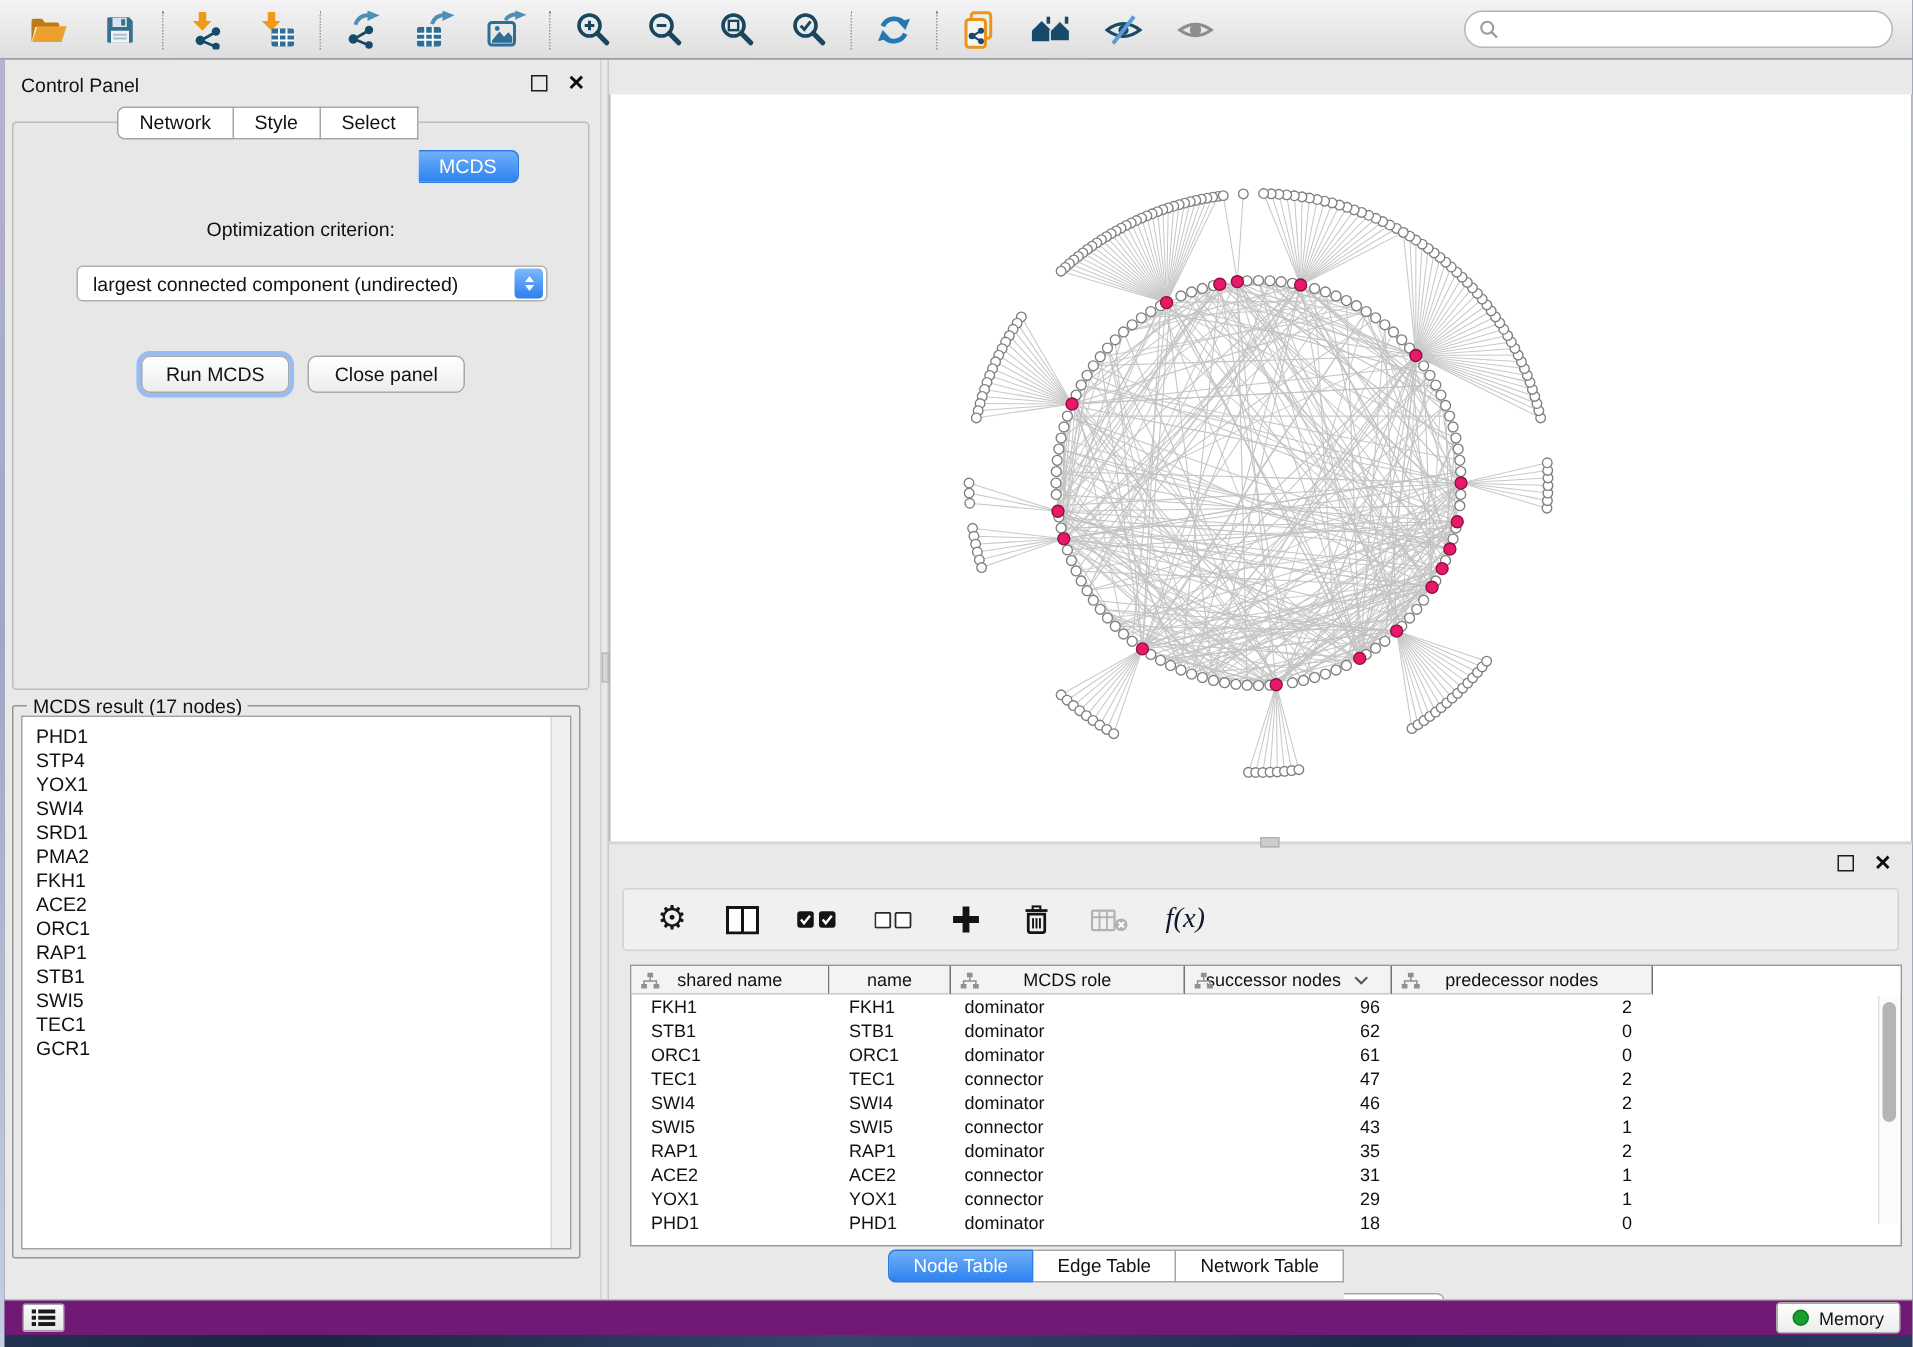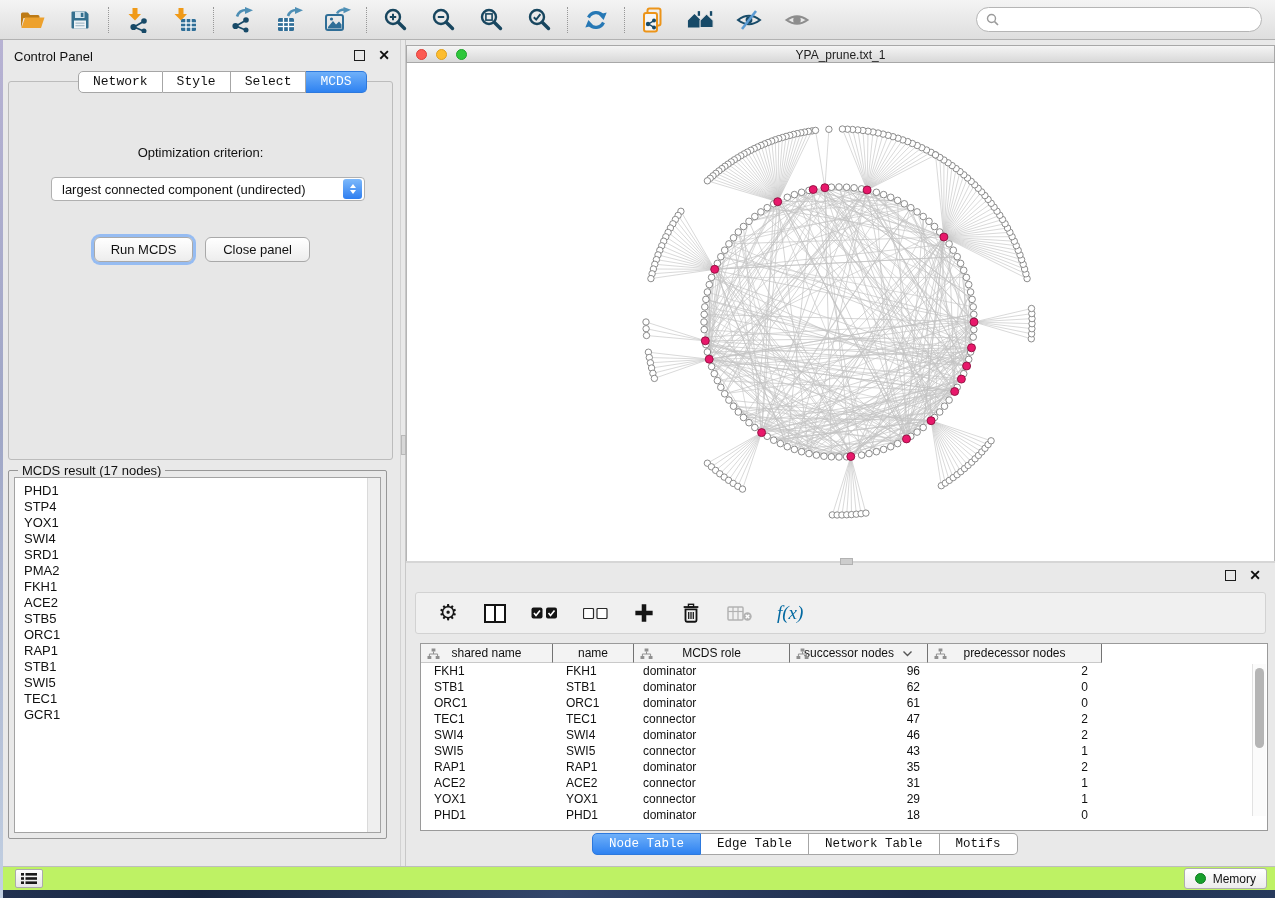--- a/index.html
+++ b/index.html
@@ -24,23 +24,23 @@
   
   .panel-title{font-size:13px;color:#111;}
   .win-btns{position:absolute;display:flex;gap:13px;align-items:center;}
   .float-btn{width:9px;height:9px;border:1.5px solid #1d1d1d;background:transparent;cursor:pointer;}
   .close-btn{font-size:14px;font-weight:bold;color:#0d0d0d;line-height:11px;cursor:pointer;}
   
   .cpanel{position:absolute;left:0;top:0;width:397px;height:826px;}
   .cpanel .panel-title{position:absolute;left:11px;top:9px;}
   .cp-tabs{position:absolute;left:75px;top:31px;display:flex;z-index:2;}
   .seg-tab{height:20px;line-height:20px;padding:0 14px;font-size:13px;background:#fff;
-    border:1px solid #a6a6a6;border-left:none;cursor:pointer;font-family:Liberation Mono, monospace;}
+    border:1px solid #a6a6a6;border-left:none;cursor:pointer;}
   .seg-tab:first-child{border-left:1px solid #a6a6a6;border-radius:5px 0 0 5px;}
-  .seg-tab:last-child{border-radius:0 5px 5px 0;}
+  .seg-tab:last-child{border-radius:0 5px 5px 0;margin-top:29px;}
   .seg-tab.active{background:linear-gradient(#6fb0f9,#2e82f1);color:#fff;border-color:#2d79dd;}
   .cp-box{position:absolute;left:5px;top:41px;width:385px;height:379px;box-sizing:border-box;
     background:#e7e7e7;border:1px solid #bcbcbc;border-radius:3px;}
   .opt-label{position:absolute;left:0;top:63px;width:100%;text-align:center;font-size:13px;}
   .criterion{position:absolute;left:42px;top:95px;width:314px;height:24px;box-sizing:border-box;
     background:#fff;border:1px solid #b0b0b0;border-radius:4px;display:flex;align-items:center;
     font-size:13px;cursor:pointer;}
   .criterion .val{flex:1;padding-left:10px;white-space:nowrap;overflow:hidden;}
   .stepper{width:19px;height:20px;margin-right:2px;border-radius:3px;
     background:linear-gradient(#7db9fb,#2e7ef0);display:flex;flex-direction:column;
@@ -80,42 +80,42 @@
     border-left:1px solid #b5b5b5;border-right:1px solid #b5b5b5;box-sizing:border-box;}
   
   .tpanel{position:absolute;left:403px;top:523px;width:869px;height:303px;}
   .tpanel .panel-title{position:absolute;left:14px;top:6px;margin-top:27px;}
   .tp-toolbar{position:absolute;left:9px;top:29px;width:851px;height:42px;box-sizing:border-box;
     background:#f0f0f0;border:1px solid #d2d2d2;border-radius:3px;display:flex;align-items:center;
     gap:25px;padding-left:21px;}
   .tpicon{display:flex;align-items:center;justify-content:center;cursor:pointer;min-width:22px;height:24px;}
   .tpicon.disabled{cursor:default;}
   .gear-glyph{font-size:22px;line-height:22px;color:#161616;font-family:"DejaVu Sans",sans-serif;}
-  .fx-glyph{font-family:"Liberation Serif",serif;font-style:italic;color:#0369a1;font-size:19px;}
+  .fx-glyph{font-family:"Liberation Serif",serif;font-style:italic;color:#0f172a;font-size:19px;}
   .tp-table{position:absolute;left:14px;top:80px;width:848px;height:188px;box-sizing:border-box;
     background:#fff;border:1px solid #9a9a9a;overflow:hidden;}
   .tp-header{display:flex;height:19px;font-size:12px;}
   .th{position:relative;display:flex;align-items:center;justify-content:center;box-sizing:border-box;
     background:#f3f3f3;border-right:1px solid #737373;border-bottom:1px solid #c9c9c9;cursor:pointer;}
   .th .tree{position:absolute;left:6px;top:4px;}
   .th .chev{margin-left:8px;display:flex;}
   .th.filler{flex:1;background:#fff;border-right:none;border-bottom:none;cursor:default;}
   .trow{display:flex;height:16px;align-items:center;font-size:12px;cursor:default;}
   .td{box-sizing:border-box;white-space:nowrap;overflow:hidden;}
   .td.c0{padding-left:13px;} .td.c1{padding-left:13px;} .td.c2{padding-left:9px;}
   .td.c3{text-align:right;padding-right:8px;} .td.c4{text-align:right;padding-right:14px;}
   .tp-scroll{position:absolute;right:1px;top:20px;width:13px;height:152px;background:#fbfbfb;
     border-left:1px solid #e2e2e2;}
   .tp-scroll .thumb{position:absolute;left:2px;top:4px;width:9px;height:80px;border-radius:5px;
     background:#b5b5b5;cursor:pointer;}
   .tp-tabs{position:absolute;left:186px;top:270px;display:flex;}
   .tp-tabs .seg-tab{font-size:12.5px;padding:0 16px;}
   
   .statusbar{position:absolute;left:0;top:826px;width:1272px;height:24px;box-sizing:border-box;
-    background:#bef264;border-top:1px solid #bdbdbd;}
+    background:#701a75;border-top:1px solid #bdbdbd;}
   .menu-btn{position:absolute;left:12px;top:2px;width:28px;height:19px;box-sizing:border-box;
     border:1px solid #ababab;background:linear-gradient(#fdfdfd,#e6e6e6);border-radius:2px;
     display:flex;align-items:center;justify-content:center;cursor:pointer;}
   .memory-btn{position:absolute;right:8px;top:1px;height:21px;box-sizing:border-box;padding:0 10px;
     border:1px solid #aeaeae;background:linear-gradient(#ffffff,#ececec);border-radius:3px;
     display:flex;align-items:center;gap:7px;font-size:12px;cursor:pointer;}
   .green-dot{width:11px;height:11px;border-radius:50%;background:#17a02b;border:1px solid #0e7c20;box-sizing:border-box;}
 </style>
 </head>
 <body>
@@ -327,44 +327,35 @@
         <div class="result-list" id="mcds-list">
           <div class="result-scroll"></div>
         <div class="list-item">PHD1</div>
             <div class="list-item">STP4</div>
             <div class="list-item">YOX1</div>
             <div class="list-item">SWI4</div>
             <div class="list-item">SRD1</div>
             <div class="list-item">PMA2</div>
             <div class="list-item">FKH1</div>
             <div class="list-item">ACE2</div>
-            <div class="list-item">STB5</div>
             <div class="list-item">ORC1</div>
             <div class="list-item">RAP1</div>
             <div class="list-item">STB1</div>
             <div class="list-item">SWI5</div>
             <div class="list-item">TEC1</div>
             <div class="list-item">GCR1</div>
           </div>
       </div>
     </div>
 
     <div class="vsplit">
         <div class="grip"></div>
       </div>
 
     <div class="netwin">
-      <div class="titlebar">
-        <div class="lights">
-          <div class="light red"></div>
-          <div class="light yellow"></div>
-          <div class="light green"></div>
-        </div>
-        <div class="ttext">YPA_prune.txt_1</div>
-      </div>
       <div class="netcanvas">
         <svg id="netsvg" width="869" height="498" viewBox="0 0 869 498">
             <line x1="566.8" y1="251.4" x2="559.4" y2="214.4" stroke="#cbcbcb" stroke-width="0.7"></line>
             <line x1="565.1" y1="281.6" x2="387.4" y2="386.4" stroke="#cbcbcb" stroke-width="0.7"></line>
             <line x1="297.8" y1="274.1" x2="321.9" y2="180.9" stroke="#cbcbcb" stroke-width="0.7"></line>
             <line x1="300.4" y1="229.0" x2="447.1" y2="124.8" stroke="#cbcbcb" stroke-width="0.7"></line>
             <line x1="302.3" y1="296.4" x2="409.4" y2="392.1" stroke="#cbcbcb" stroke-width="0.7"></line>
             <line x1="432.0" y1="124.0" x2="510.1" y2="148.9" stroke="#cbcbcb" stroke-width="0.7"></line>
             <line x1="439.6" y1="393.8" x2="297.8" y2="274.1" stroke="#cbcbcb" stroke-width="0.7"></line>
             <line x1="476.6" y1="131.6" x2="342.0" y2="158.3" stroke="#cbcbcb" stroke-width="0.7"></line>

